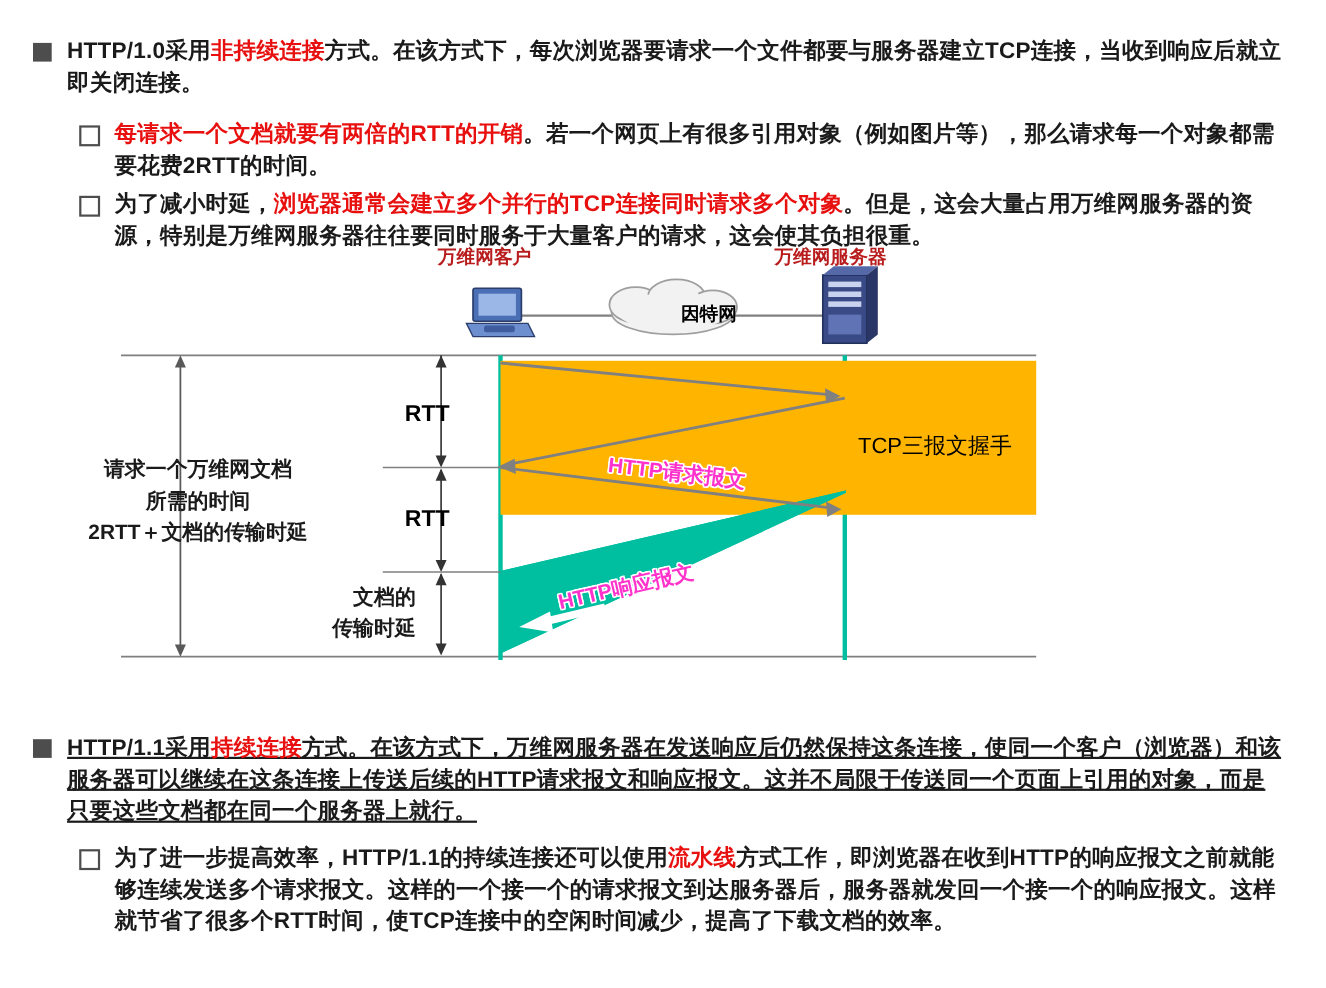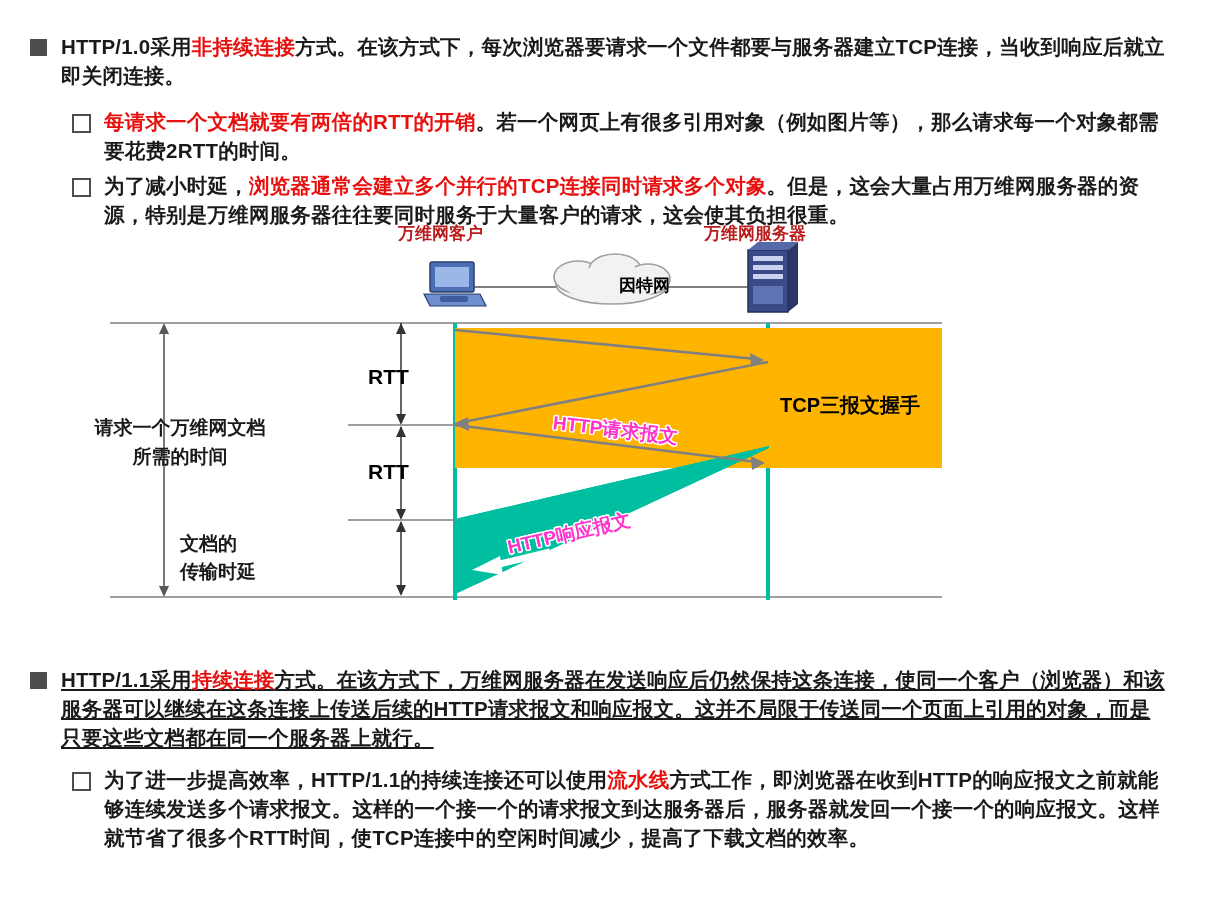--- a/index.html
+++ b/index.html
@@ -74,21 +74,21 @@
   }
   .rtt-label {
     position: absolute;
     font-size: 21px;
     font-weight: bold;
     color: #000;
   }
   .tcp-label {
     position: absolute;
     font-size: 20px;
-    font-weight: bold;
+    font-weight: normal;
     color: #000;
     white-space: nowrap;
   }
   .net-cloud-text {
     position: absolute;
     font-size: 17px;
     font-weight: bold;
     color: #000;
     margin-left: 41px;
   }
@@ -101,21 +101,21 @@
     text-shadow:
       -1.2px -1.2px 0 #fff, 1.2px -1.2px 0 #fff,
       -1.2px 1.2px 0 #fff, 1.2px 1.2px 0 #fff,
       0 -1.4px 0 #fff, 0 1.4px 0 #fff,
       -1.4px 0 0 #fff, 1.4px 0 0 #fff;
   }
   .doc-delay {
     position: absolute;
     font-size: 19px;
     font-weight: bold;
-    text-align: left;
+    text-align: right;
     line-height: 1.45;
     color: #1a1a1a;
   }
 </style>
 </head>
 <body>
 
 <div class="bullet-block" id="b0" style="left:30px; top:12px; width:1140px;">
   <div class="sq-marker"></div>
   <div class="btext"><span>HTTP/1.0采用</span><span class="red">非持续连接</span><span>方式。在该方式下，每次浏览器要请求一个文件都要与服务器建立TCP连接，当收到响应后就立即关闭连接。</span></div>
@@ -220,20 +220,21 @@
   <div class="rtt-label" style="left:368px; top:238px;">RTT</div>
 
   <div class="tcp-label" style="left:780px; top:170px;">TCP三报文握手</div>
 
   <div class="msg-label" style="left:553px; top:188px; transform:rotate(6.5deg); transform-origin: left center;">HTTP请求报文</div>
   <div class="msg-label" style="left:508px; top:313px; transform:rotate(-13deg); transform-origin: left center;">HTTP响应报文</div>
 
   <div class="dg-label-center" style="left:40px; top:192px; width:280px;">
     <div>请求一个万维网文档</div>
     <div>所需的时间</div>
+    <div>2RTT＋文档的传输时延</div>
   </div>
 
   <div class="doc-delay" style="left:180px; top:308px; width:198px;">
     <div>文档的</div>
     <div>传输时延</div>
   </div>
 </div>
 
 <div class="bullet-block" id="b3" style="left:30px; top:645px; width:1140px;text-decoration:underline;">
   <div class="sq-marker"></div>

